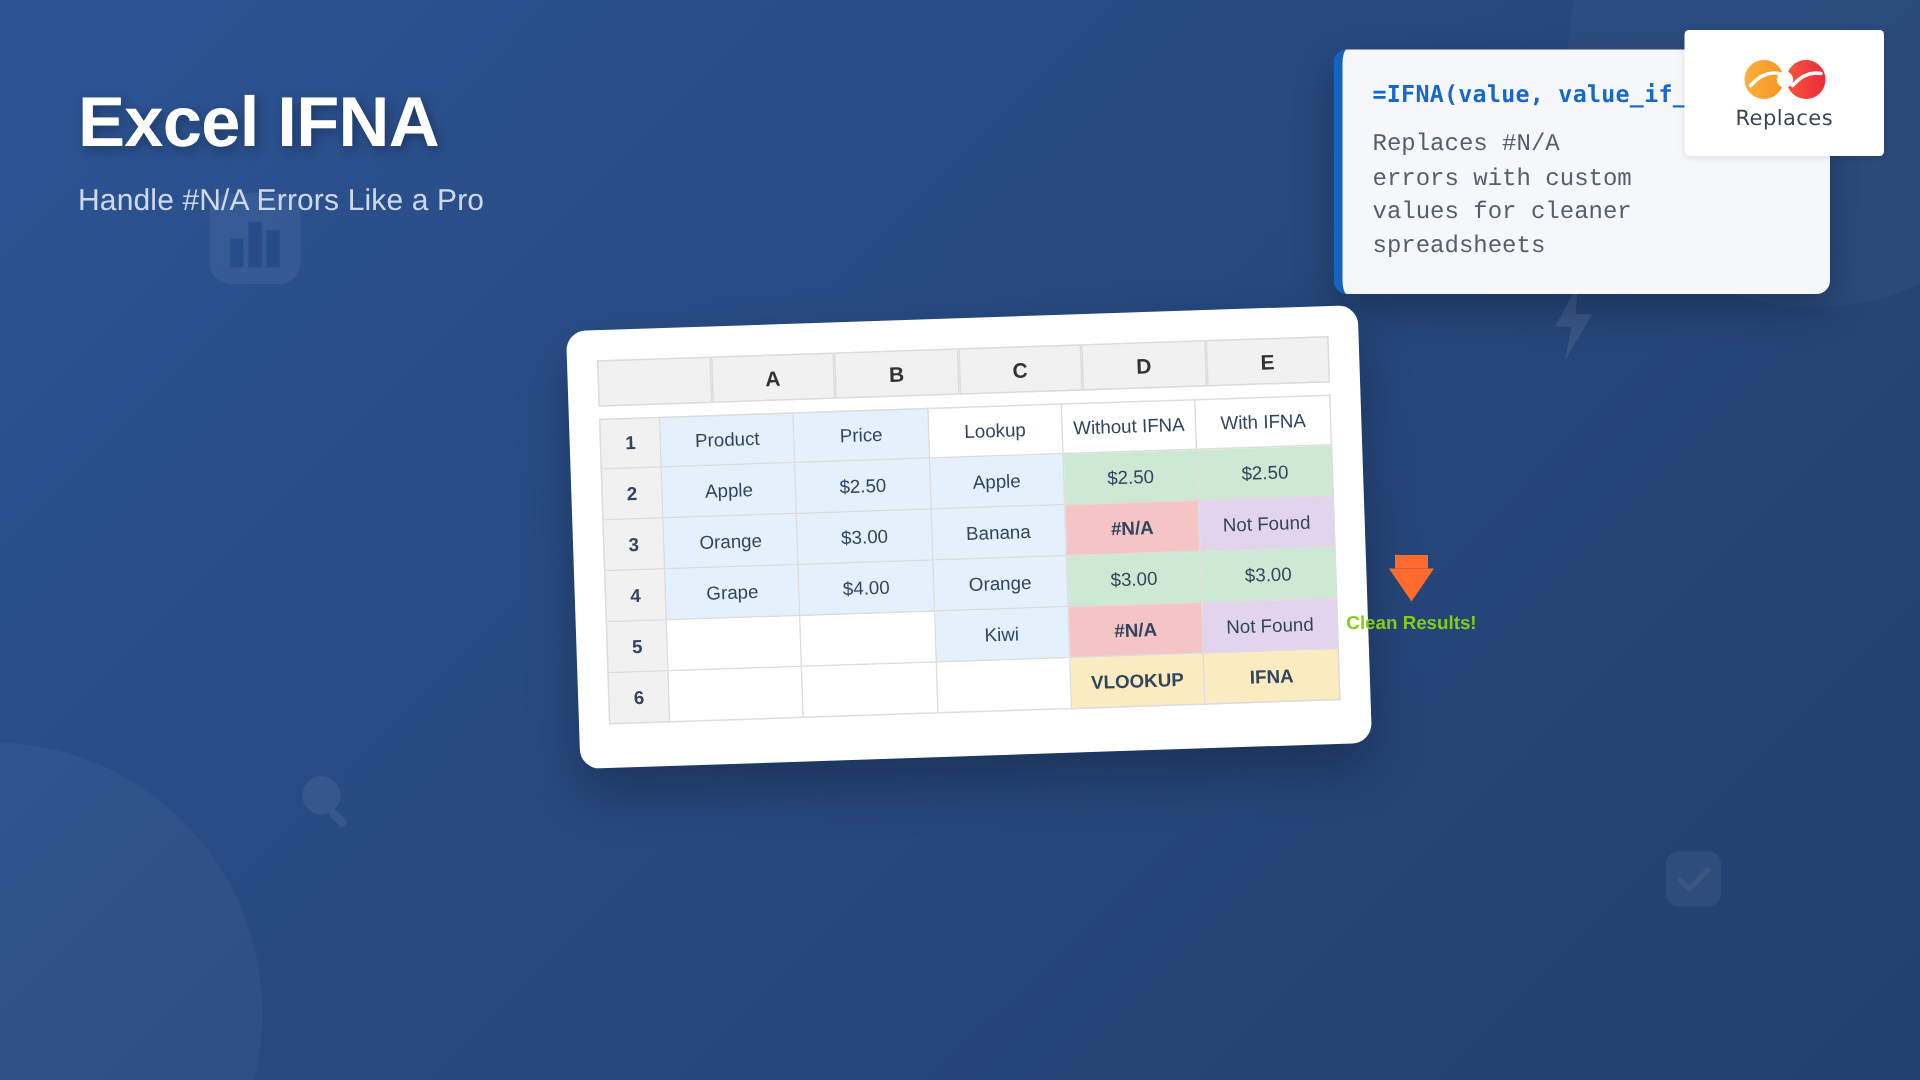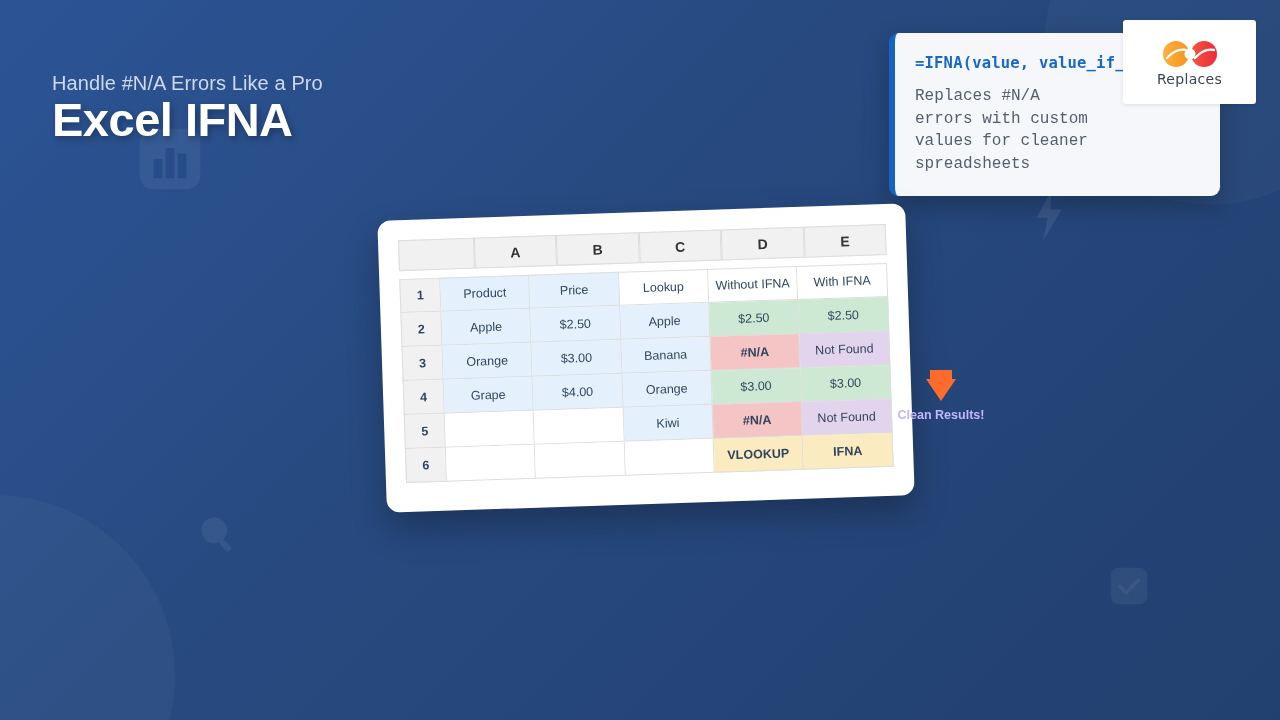--- a/index.html
+++ b/index.html
@@ -215,21 +215,21 @@
   #annotation-arrow-stem {
     width: 22px;
     height: 9px;
     margin: 0 auto;
     background: #ff6b2c;
   }
   #annotation-label {
     margin-top: 7px;
     font-size: 12.5px;
     font-weight: bold;
-    color: #c4b5fd;
+    color: #84cc16;
     white-space: nowrap;
   }
 </style>
 </head>
 <body>
 
 <div id="bg">
   <div class="blob blob-bl"></div>
   <div class="blob blob-tr"></div>
 </div>
@@ -257,22 +257,22 @@
 </div>
 
 <div class="deco" id="deco-search">
   <svg width="44" height="44" viewBox="0 0 24 24">
     <circle cx="10" cy="10" r="7" fill="#ffffff" opacity="0.75"></circle>
     <rect x="14.5" y="14.5" width="7.5" height="3.2" rx="1.6" fill="#ffffff" opacity="0.75" transform="rotate(45 14.5 14.5)"></rect>
   </svg>
 </div>
 
 <div id="headline">
+  <div id="page-title">Excel IFNA</div>
   <div id="page-subtitle">Handle #N/A Errors Like a Pro</div>
-  <div id="page-title">Excel IFNA</div>
 </div>
 
 <div id="formula-card">
   <div id="formula-text">=IFNA(value, value_if_na)</div>
   <div id="formula-desc">Replaces #N/A errors with custom values for cleaner spreadsheets</div>
 </div>
 
 <div id="watermark">
   <span>
     <svg width="62" height="32" viewBox="0 0 62 32">

